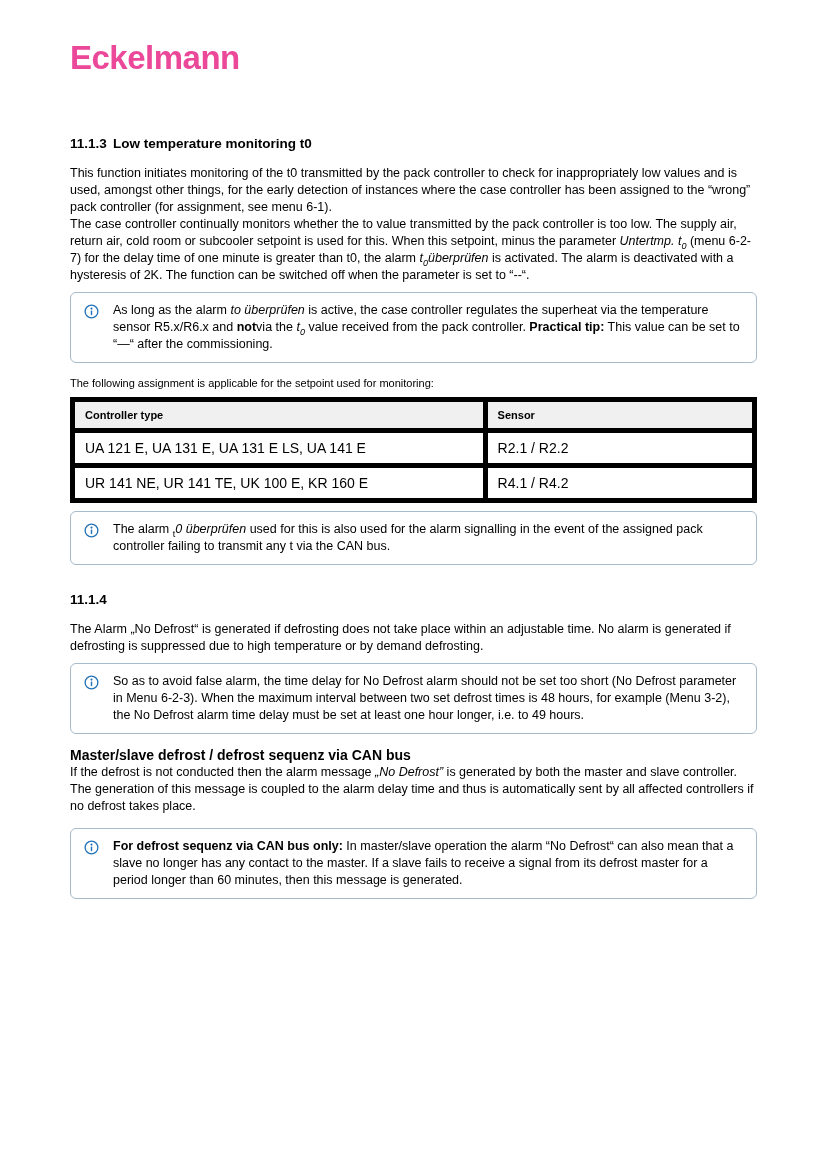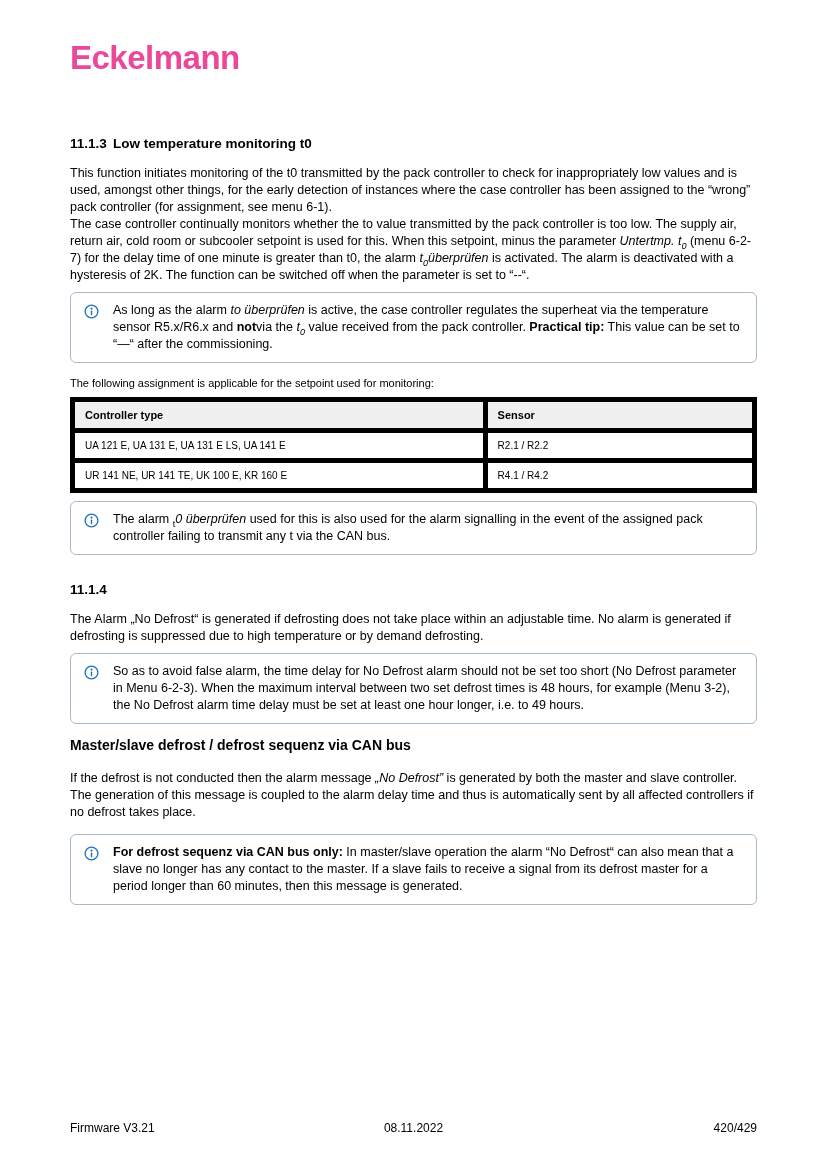--- a/index.html
+++ b/index.html
@@ -66,21 +66,21 @@
   table.assignment th, table.assignment td {
     border: 5px solid #000000;
     text-align: left;
     padding: 7px 10px;
   }
   table.assignment th {
     background: #f0f0f0;
     font-weight: bold;
     font-size: 11px;
   }
-  table.assignment td { font-size: 10px; }
+  table.assignment td { font-size: 14px; }
   table.assignment th:first-child, table.assignment td:first-child { width: 60.5%; }
 
   .subheading { font-weight: bold; font-size: 14px; line-height: 17px; margin-top: 13px; }
 
   .footer {
     position: absolute;
     left: 70px;
     right: 70px;
     top: 1121px;
     display: flex;
@@ -166,33 +166,28 @@
           <circle cx="8" cy="8" r="6.8" fill="none" stroke="currentColor" stroke-width="1.4"></circle>
           <circle cx="8" cy="4.9" r="1.15" fill="currentColor"></circle>
           <rect x="7.25" y="6.9" width="1.5" height="5" rx="0.7" fill="currentColor"></rect>
         </svg>
       </span>
       <span><span>So as to avoid false alarm, the time delay for No Defrost alarm should not be set too short (No Defrost parameter in Menu 6-2-3). When the maximum interval between two set defrost times is 48 hours, for example (Menu 3-2), the No Defrost alarm time delay must be set at least one hour longer, i.e. to 49 hours.</span></span>
     </div>
 
     <div class="subheading">Master/slave defrost / defrost sequenz via CAN bus</div>
 
-    <div class="para" style="margin-top:16px;"><span>If the defrost is not conducted then the alarm message </span><i>„No Defrost”</i><span> is generated by both the master and slave controller. The generation of this message is coupled to the alarm delay time and thus is automatically sent by all affected controllers if no defrost takes place.</span></div>
+    <div class="para" style="margin-top:0;"><span>If the defrost is not conducted then the alarm message </span><i>„No Defrost”</i><span> is generated by both the master and slave controller. The generation of this message is coupled to the alarm delay time and thus is automatically sent by all affected controllers if no defrost takes place.</span></div>
 
     <div class="infobox" style="margin-top: 13px; border-color: rgb(167, 186, 201);">
       <span class="icon">
         <svg width="15" height="15" viewBox="0 0 16 16">
           <circle cx="8" cy="8" r="6.8" fill="none" stroke="currentColor" stroke-width="1.4"></circle>
           <circle cx="8" cy="4.9" r="1.15" fill="currentColor"></circle>
           <rect x="7.25" y="6.9" width="1.5" height="5" rx="0.7" fill="currentColor"></rect>
         </svg>
       </span>
       <span><b>For defrost sequenz via CAN bus only:</b><span> In master/slave operation the alarm “No Defrost“ can also mean that a slave no longer has any contact to the master. If a slave fails to receive a signal from its defrost master for a period longer than 60 minutes, then this message is generated.</span></span>
     </div>
 
   </div>
 
-  <div class="footer">
-    <span class="footer-left">Firmware V3.21</span>
-    <span class="footer-center">08.11.2022</span>
-    <span class="footer-right">420/429</span>
-  </div>
 </div>
 
 </body></html>

